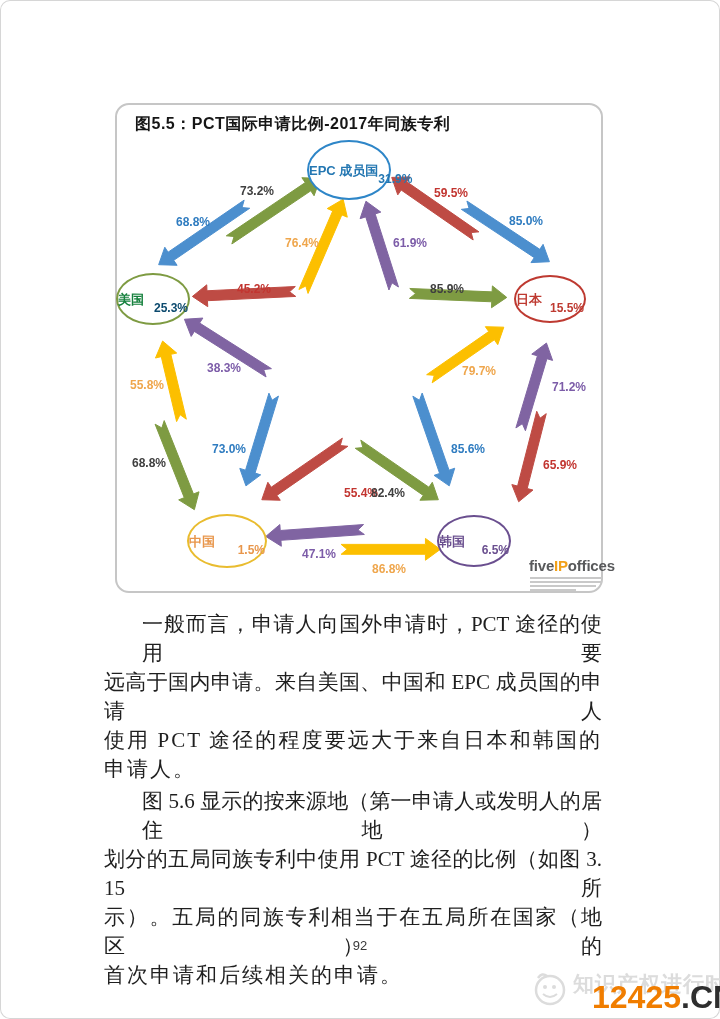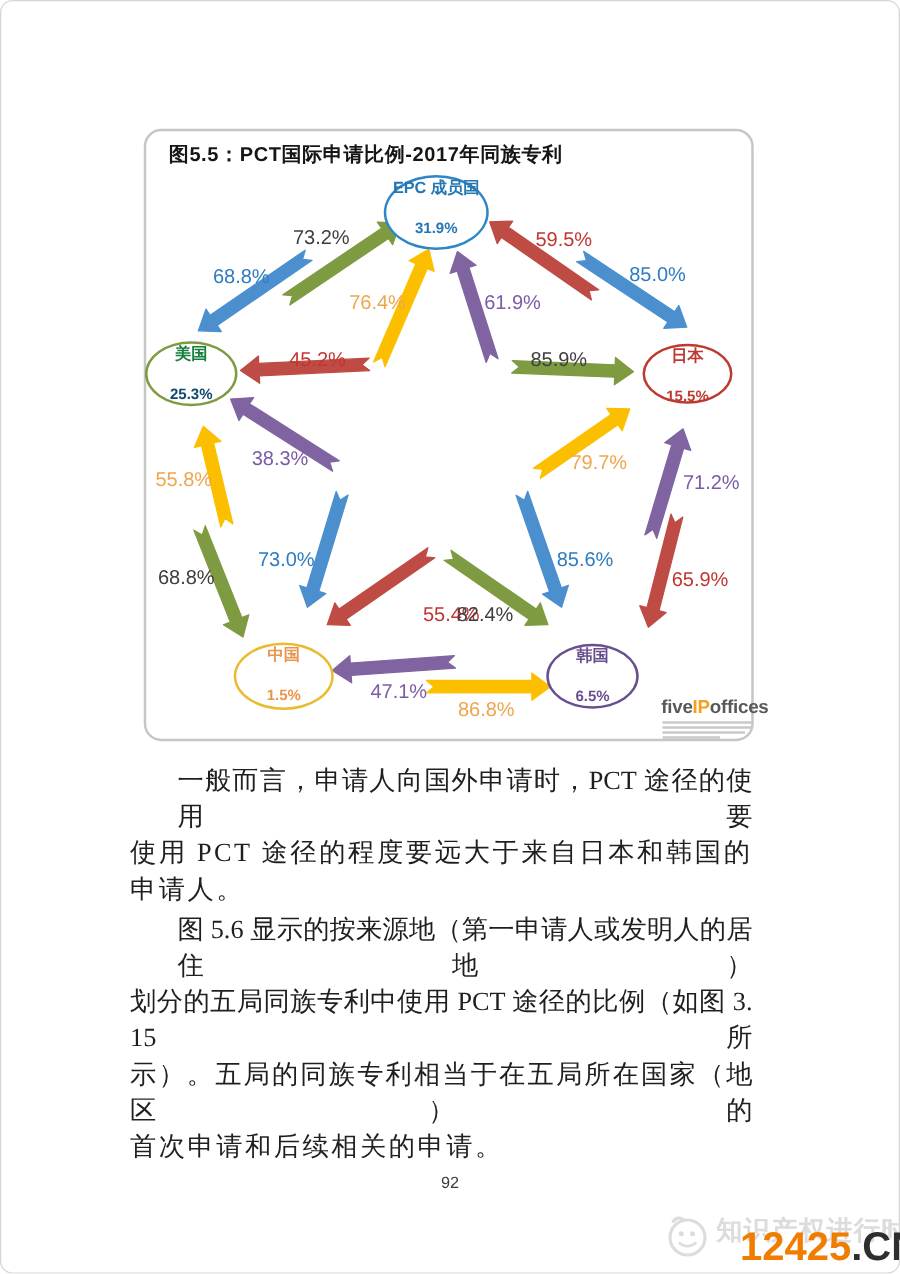--- a/index.html
+++ b/index.html
@@ -14,28 +14,28 @@
     position:absolute;left:115px;top:103px;width:488px;height:490px;
     border:2px solid #c6c6c6;border-radius:14px;background:#fff;box-sizing:border-box;
   }
   .figure-title{
     position:absolute;left:18px;top:9px;
     font-size:16px;font-weight:bold;color:#161616;letter-spacing:.5px;white-space:nowrap;
   }
   .diagram-svg{position:absolute;left:0;top:0;width:100%;height:100%;}
   .node{
     position:absolute;background:#fff;border-radius:50%;
-    display:flex;flex-direction:column;align-items:center;justify-content:flex-start;
+    display:flex;flex-direction:row;align-items:center;justify-content:space-between;
     box-sizing:border-box;z-index:3;
   }
   .node .nlabel{font-weight:bold;font-size:13px;line-height:15px;white-space:nowrap;}
   .node .nvalue{font-weight:bold;font-size:12px;line-height:14px;margin-top:18px;}
   .pct-label{
     position:absolute;transform:translate(-50%,-50%);
-    font-size:16px;font-weight:normal;white-space:nowrap;z-index:4;
+    font-size:12px;font-weight:bold;white-space:nowrap;z-index:4;
   }
   .fio-logo{
     position:absolute;left:412px;top:452px;z-index:3;
     font-size:15px;font-weight:bold;color:#58595b;letter-spacing:-0.2px;white-space:nowrap;
   }
   .fio-logo .ip{color:#f2a11a;}
   .logo-fine-print{position:absolute;left:413px;top:472px;width:72px;z-index:3;}
   .logo-fine-print .fp{height:2px;background:#c9c9c9;margin-bottom:2px;}
   .fp.l3{width:66px;} .fp.l4{width:46px;}
   
@@ -146,20 +146,21 @@
       <div class="fp l1"></div>
         <div class="fp l2"></div>
         <div class="fp l3"></div>
         <div class="fp l4"></div>
     </div>
   </div>
 
   <div class="body-text" id="body-text">
       <div class="para">
         <div class="tline first">一般而言，申请人向国外申请时，PCT 途径的使用要</div>
+        <div class="tline">远高于国内申请。来自美国、中国和 EPC 成员国的申请人</div>
         <div class="tline last">使用 PCT 途径的程度要远大于来自日本和韩国的申请人。</div>
       </div>
       <div class="para">
         <div class="tline first">图 5.6 显示的按来源地（第一申请人或发明人的居住地）</div>
         <div class="tline">划分的五局同族专利中使用 PCT 途径的比例（如图 3. 15 所</div>
         <div class="tline">示）。五局的同族专利相当于在五局所在国家（地区）的</div>
         <div class="tline last">首次申请和后续相关的申请。</div>
       </div>
     </div>
 

